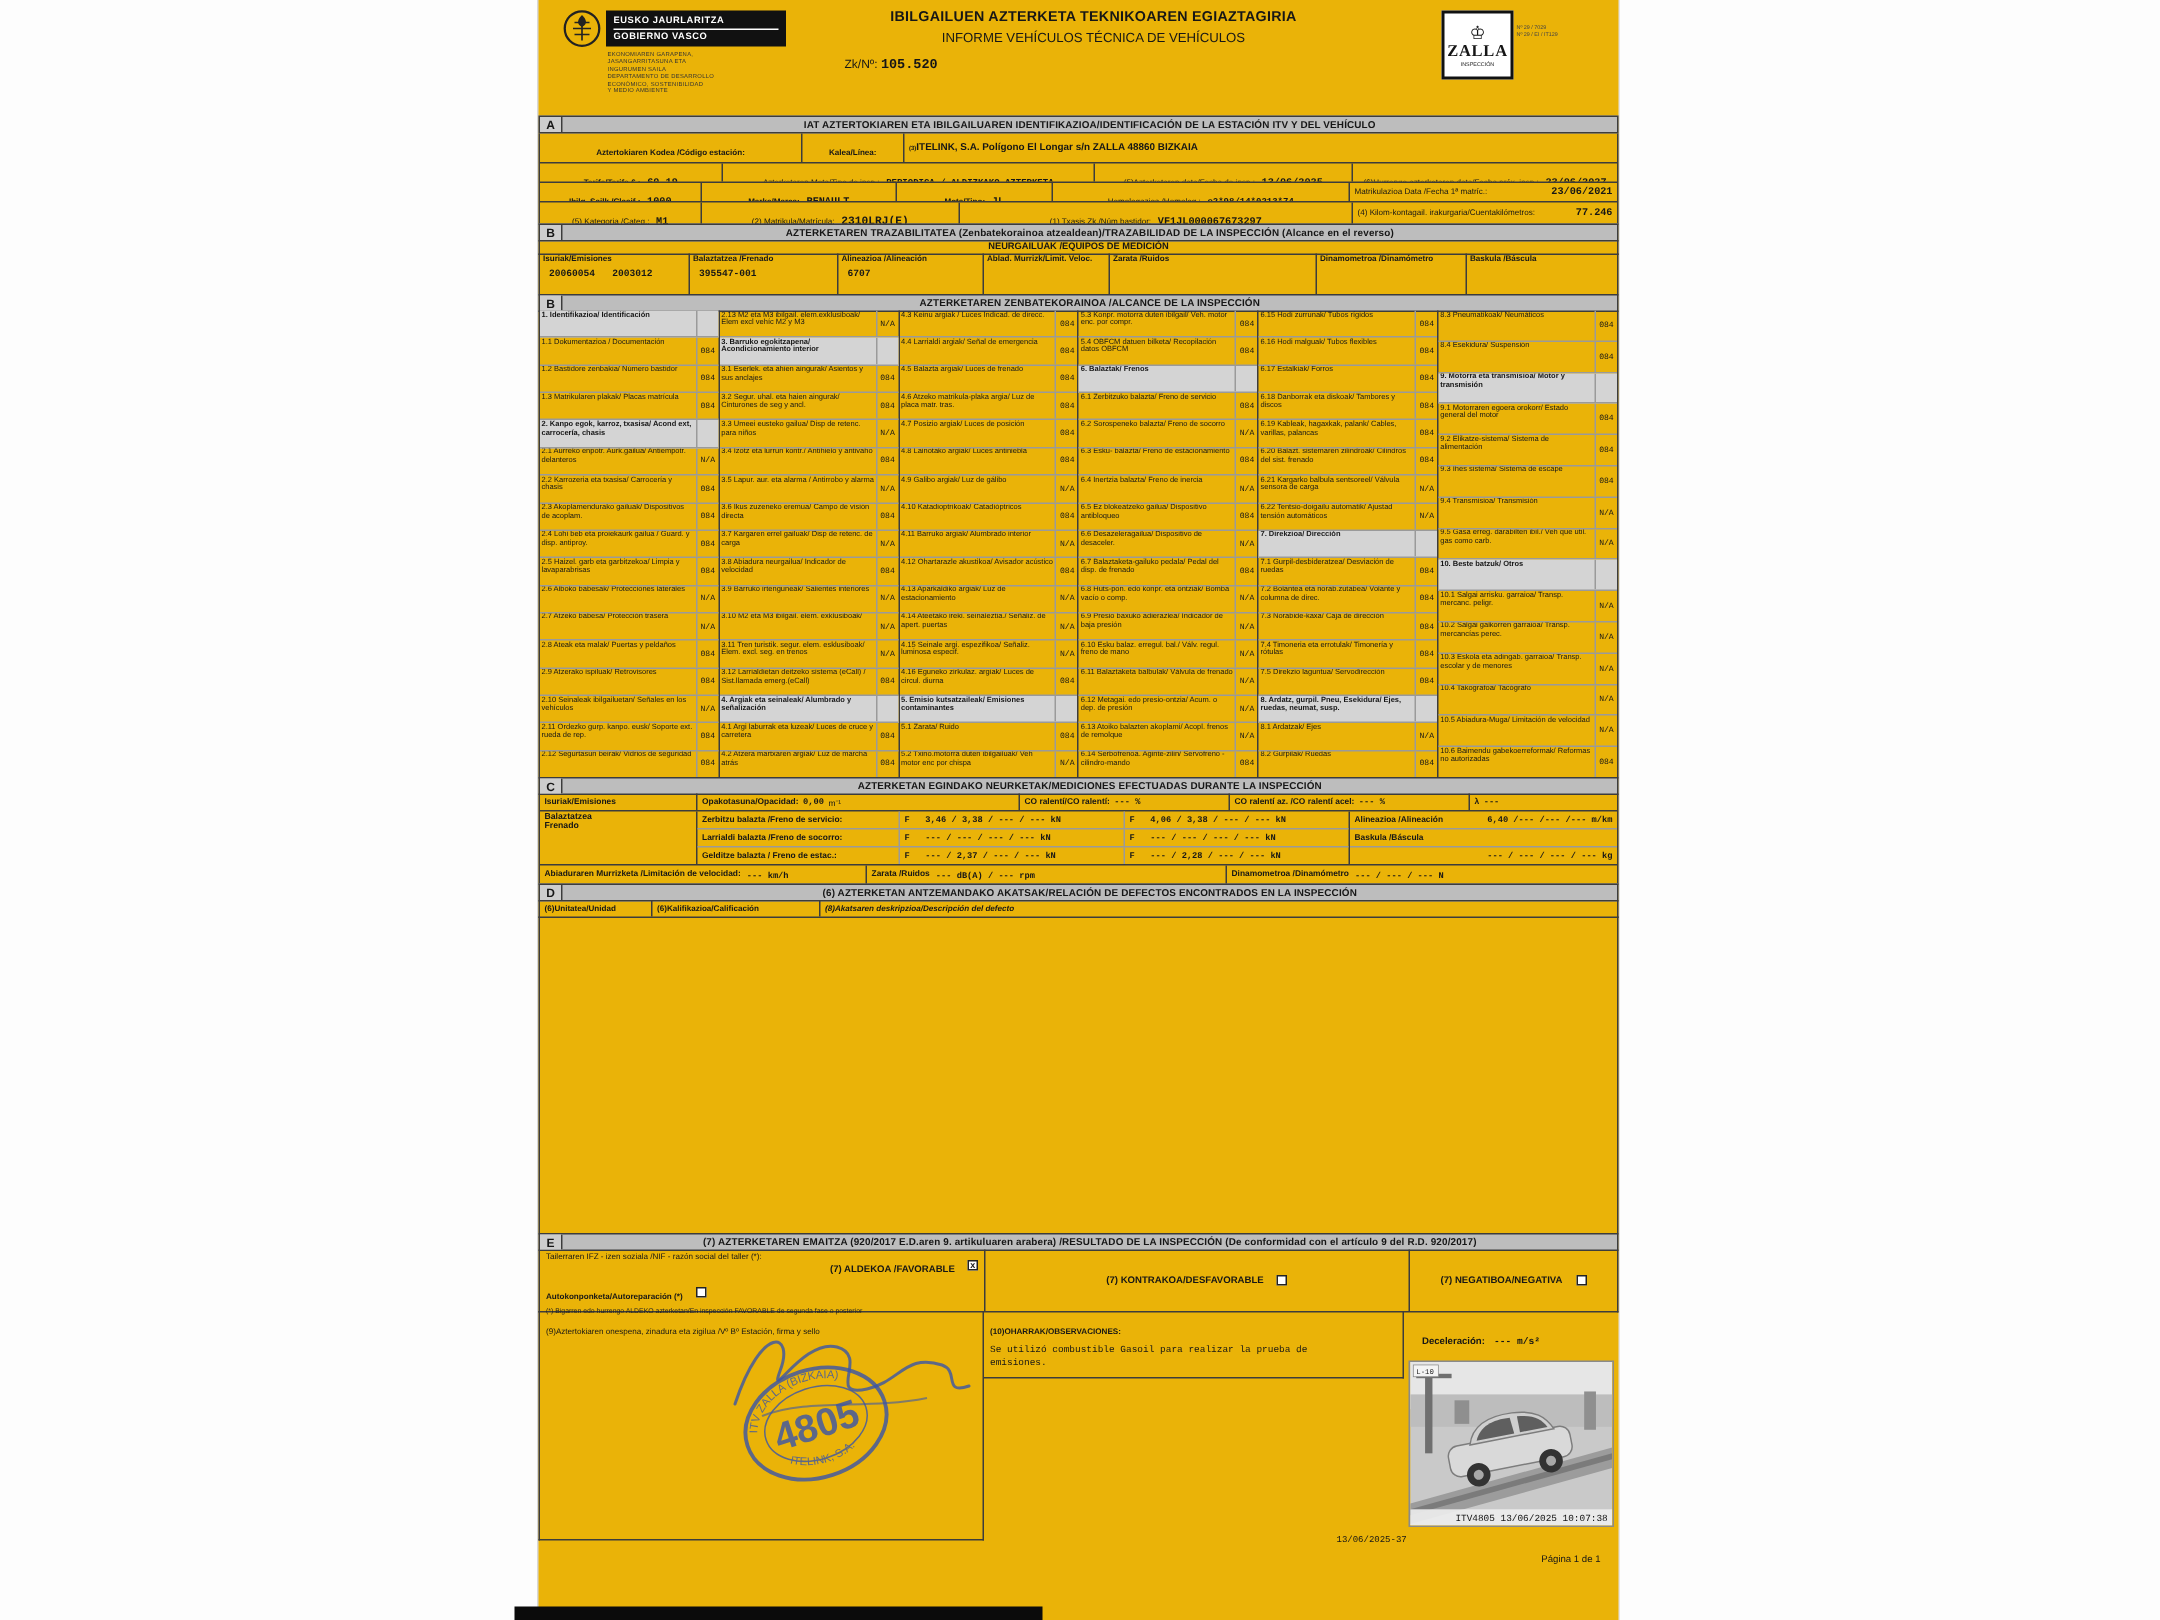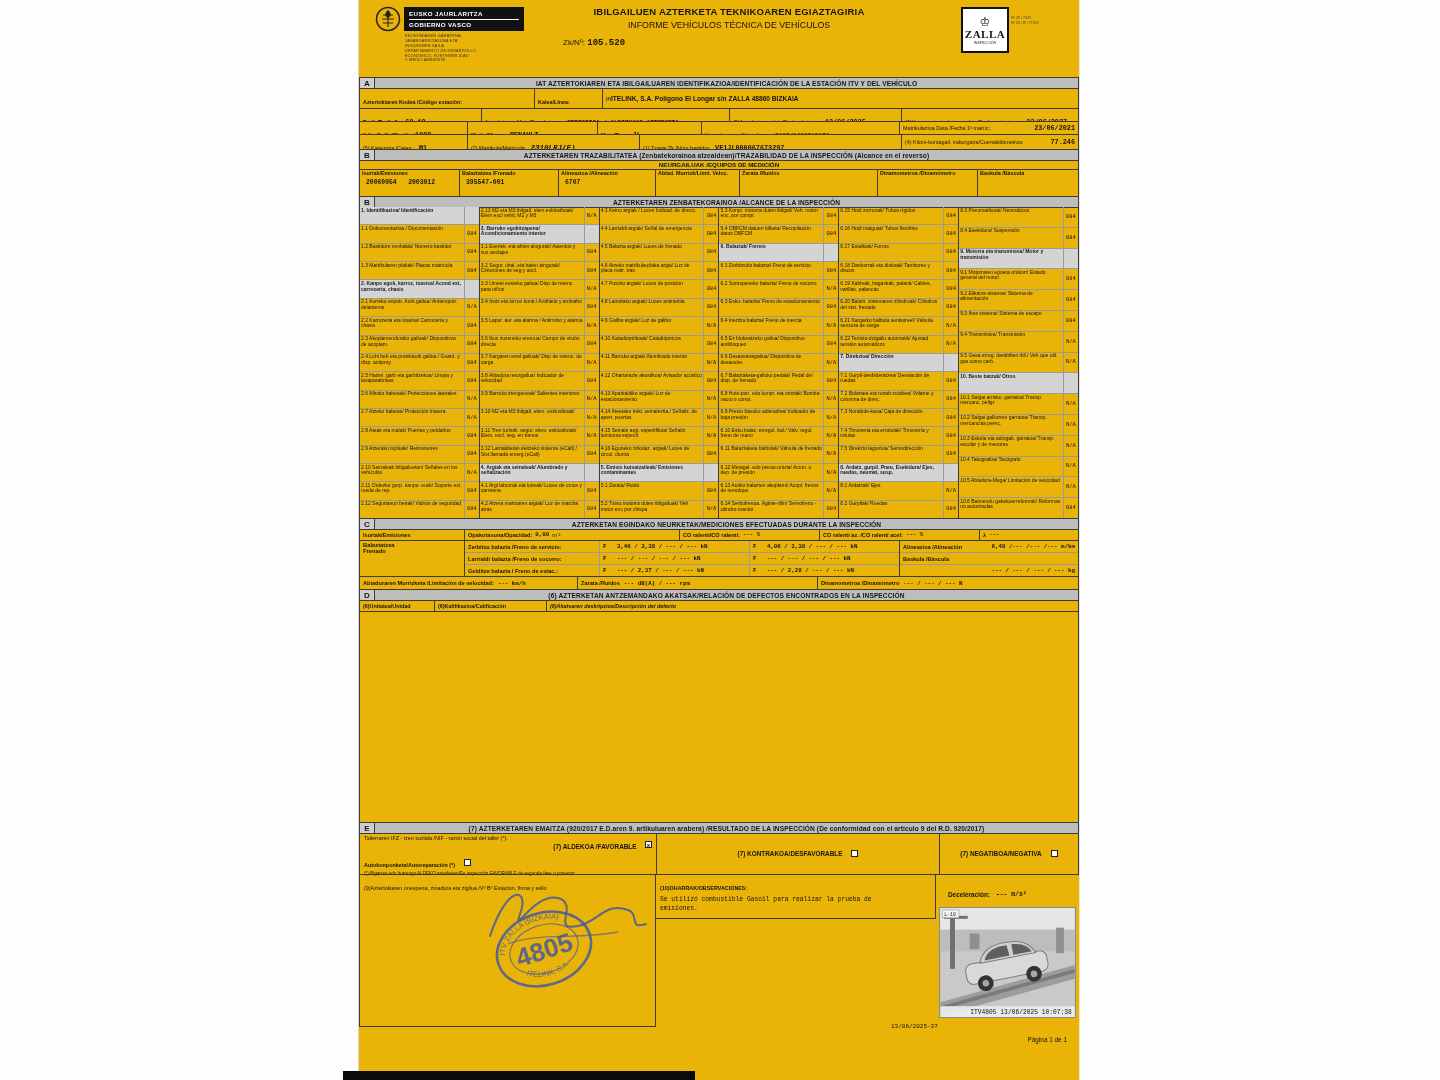--- a/index.html
+++ b/index.html
@@ -39,25 +39,25 @@
 
   .lbl { font-size:5.4px; line-height:1.2; }
   .b { font-weight:bold; }
   .val { font-family:"Liberation Mono",monospace; font-weight:bold; font-size:6.8px; }
   .sup { font-size:4px; vertical-align:super; }
 
   
   .a-table { border:1px solid #3c3c3c; border-top:none; }
   .a-row { display:flex; border-bottom:1px solid #3c3c3c; }
   .a-row:last-child { border-bottom:none; }
-  .a-cell { border-right:1px solid #3c3c3c; padding:1px 3px; overflow:hidden; white-space:nowrap; }
+  .a-cell { border-right:1px solid #3c3c3c; padding:1px 3px; overflow:hidden; white-space:nowrap;text-align:center; }
   .a-cell:last-child { border-right:none; flex:1; }
   .addr { display:flex; align-items:center; font-size:6.6px; font-weight:bold; }
   .spread { display:flex; justify-content:space-between; align-items:center; }
-  .plate { font-size:7.5px;font-style:italic; }
+  .plate { font-size:7.5px; }
 
   
   .subbar { border:1px solid #3c3c3c; border-top:none; height:10px; display:flex; align-items:center; justify-content:center;
             font-weight:bold; font-size:6.2px; margin-top:-1px; }
   .equip { display:flex; border:1px solid #3c3c3c; border-top:none; height:28px; margin-top:-1px; }
   .eq-cell { border-right:1px solid #3c3c3c; padding:1px 2px; display:flex; flex-direction:column; overflow:hidden; }
   .eq-cell:last-of-type { border-right:none; }
   div.eq-cell:nth-of-type(1){ width:100px; } div.eq-cell:nth-of-type(2){ width:99px; }
   div.eq-cell:nth-of-type(3){ width:97px; } div.eq-cell:nth-of-type(4){ width:84px; }
   div.eq-cell:nth-of-type(5){ width:138px; } div.eq-cell:nth-of-type(6){ width:100px; }

